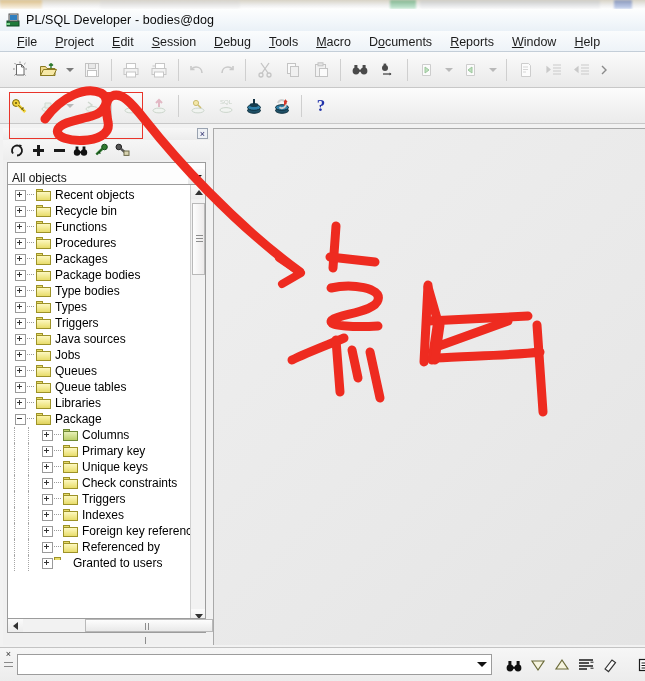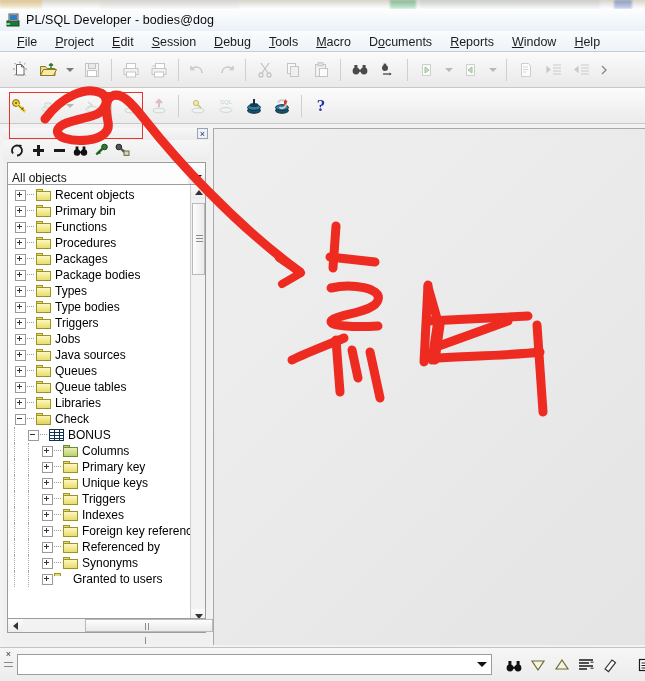--- a/index.html
+++ b/index.html
@@ -560,21 +560,21 @@
             <span>Recent objects</span>
           </div>
           <div class="trow">
             <span style="width: 7px; flex: 0 0 auto;"></span>
             <span class="tplus plus"></span>
             <span class="tdots"></span>
             <span class="folder">
               <span class="ft"></span>
               <span class="fb"></span>
             </span>
-            <span>Primary bin</span>
+            <span>Recycle bin</span>
           </div>
           <div class="trow">
             <span style="width: 7px; flex: 0 0 auto;"></span>
             <span class="tplus plus"></span>
             <span class="tdots"></span>
             <span class="folder">
               <span class="ft"></span>
               <span class="fb"></span>
             </span>
             <span>Functions</span>
@@ -610,70 +610,70 @@
             <span>Package bodies</span>
           </div>
           <div class="trow">
             <span style="width: 7px; flex: 0 0 auto;"></span>
             <span class="tplus plus"></span>
             <span class="tdots"></span>
             <span class="folder">
               <span class="ft"></span>
               <span class="fb"></span>
             </span>
+            <span>Type bodies</span>
+          </div>
+          <div class="trow">
+            <span style="width: 7px; flex: 0 0 auto;"></span>
+            <span class="tplus plus"></span>
+            <span class="tdots"></span>
+            <span class="folder">
+              <span class="ft"></span>
+              <span class="fb"></span>
+            </span>
             <span>Types</span>
           </div>
           <div class="trow">
             <span style="width: 7px; flex: 0 0 auto;"></span>
             <span class="tplus plus"></span>
             <span class="tdots"></span>
             <span class="folder">
               <span class="ft"></span>
               <span class="fb"></span>
             </span>
-            <span>Type bodies</span>
-          </div>
-          <div class="trow">
-            <span style="width: 7px; flex: 0 0 auto;"></span>
-            <span class="tplus plus"></span>
-            <span class="tdots"></span>
-            <span class="folder">
-              <span class="ft"></span>
-              <span class="fb"></span>
-            </span>
             <span>Triggers</span>
           </div>
           <div class="trow">
             <span style="width: 7px; flex: 0 0 auto;"></span>
             <span class="tplus plus"></span>
             <span class="tdots"></span>
             <span class="folder">
               <span class="ft"></span>
               <span class="fb"></span>
             </span>
+            <span>Java sources</span>
+          </div>
+          <div class="trow">
+            <span style="width: 7px; flex: 0 0 auto;"></span>
+            <span class="tplus plus"></span>
+            <span class="tdots"></span>
+            <span class="folder">
+              <span class="ft"></span>
+              <span class="fb"></span>
+            </span>
             <span>Jobs</span>
           </div>
           <div class="trow">
             <span style="width: 7px; flex: 0 0 auto;"></span>
             <span class="tplus plus"></span>
             <span class="tdots"></span>
             <span class="folder">
               <span class="ft"></span>
               <span class="fb"></span>
             </span>
-            <span>Java sources</span>
-          </div>
-          <div class="trow">
-            <span style="width: 7px; flex: 0 0 auto;"></span>
-            <span class="tplus plus"></span>
-            <span class="tdots"></span>
-            <span class="folder">
-              <span class="ft"></span>
-              <span class="fb"></span>
-            </span>
             <span>Queues</span>
           </div>
           <div class="trow">
             <span style="width: 7px; flex: 0 0 auto;"></span>
             <span class="tplus plus"></span>
             <span class="tdots"></span>
             <span class="folder">
               <span class="ft"></span>
               <span class="fb"></span>
             </span>
@@ -690,32 +690,21 @@
             <span>Libraries</span>
           </div>
           <div class="trow">
             <span style="width: 7px; flex: 0 0 auto;"></span>
             <span class="tplus"></span>
             <span class="tdots"></span>
             <span class="folder open">
               <span class="ft"></span>
               <span class="fb"></span>
             </span>
-            <span>Check</span>
-          </div>
-          <div class="trow">
-            <span class="tguide" style="margin-left: 6px;"></span>
-            <span style="width: 12px; flex: 0 0 auto;"></span>
-            <span class="tplus"></span>
-            <span class="tdots"></span>
-            <span class="tblicon">
-              <span class="tbl-v"></span>
-              <span class="tbl-v2"></span>
-            </span>
-            <span>BONUS</span>
+            <span>Package</span>
           </div>
           <div class="trow">
             <span class="tguide" style="margin-left: 6px;"></span>
             <span class="tguide" style="margin-left: 12px;"></span>
             <span style="width: 12px; flex: 0 0 auto;"></span>
             <span class="tplus plus"></span>
             <span class="tdots"></span>
             <span class="folder green">
               <span class="ft"></span>
               <span class="fb"></span>
@@ -749,69 +738,69 @@
           <div class="trow">
             <span class="tguide" style="margin-left: 6px;"></span>
             <span class="tguide" style="margin-left: 12px;"></span>
             <span style="width: 12px; flex: 0 0 auto;"></span>
             <span class="tplus plus"></span>
             <span class="tdots"></span>
             <span class="folder">
               <span class="ft"></span>
               <span class="fb"></span>
             </span>
-            <span>Triggers</span>
+            <span>Check constraints</span>
           </div>
           <div class="trow">
             <span class="tguide" style="margin-left: 6px;"></span>
             <span class="tguide" style="margin-left: 12px;"></span>
             <span style="width: 12px; flex: 0 0 auto;"></span>
             <span class="tplus plus"></span>
             <span class="tdots"></span>
             <span class="folder">
               <span class="ft"></span>
               <span class="fb"></span>
             </span>
-            <span>Indexes</span>
+            <span>Triggers</span>
           </div>
           <div class="trow">
             <span class="tguide" style="margin-left: 6px;"></span>
             <span class="tguide" style="margin-left: 12px;"></span>
             <span style="width: 12px; flex: 0 0 auto;"></span>
             <span class="tplus plus"></span>
             <span class="tdots"></span>
             <span class="folder">
               <span class="ft"></span>
               <span class="fb"></span>
             </span>
-            <span>Foreign key references</span>
+            <span>Indexes</span>
           </div>
           <div class="trow">
             <span class="tguide" style="margin-left: 6px;"></span>
             <span class="tguide" style="margin-left: 12px;"></span>
             <span style="width: 12px; flex: 0 0 auto;"></span>
             <span class="tplus plus"></span>
             <span class="tdots"></span>
             <span class="folder">
               <span class="ft"></span>
               <span class="fb"></span>
             </span>
-            <span>Referenced by</span>
+            <span>Foreign key references</span>
           </div>
           <div class="trow">
             <span class="tguide" style="margin-left: 6px;"></span>
             <span class="tguide" style="margin-left: 12px;"></span>
             <span style="width: 12px; flex: 0 0 auto;"></span>
             <span class="tplus plus"></span>
             <span class="tdots"></span>
             <span class="folder">
               <span class="ft"></span>
               <span class="fb"></span>
             </span>
-            <span>Synonyms</span>
+            <span>Referenced by</span>
           </div>
           <div class="trow">
             <span class="tguide" style="margin-left: 6px;"></span>
             <span class="tguide" style="margin-left: 12px;"></span>
             <span style="width: 12px; flex: 0 0 auto;"></span>
             <span class="tplus plus"></span>
             <span class="folder">
               <span class="ft"></span>
             </span>
             <span>Granted to users</span>

